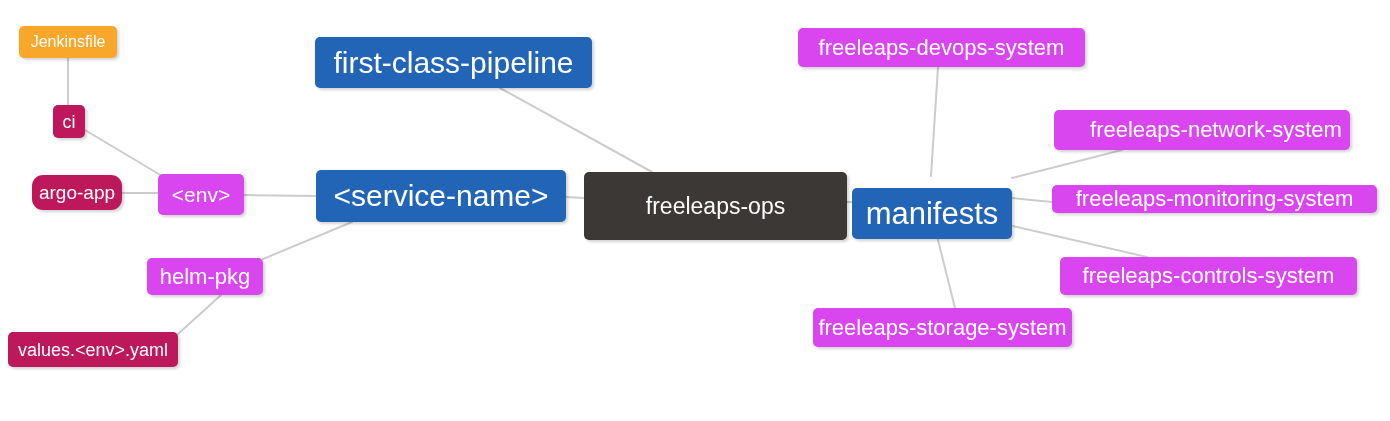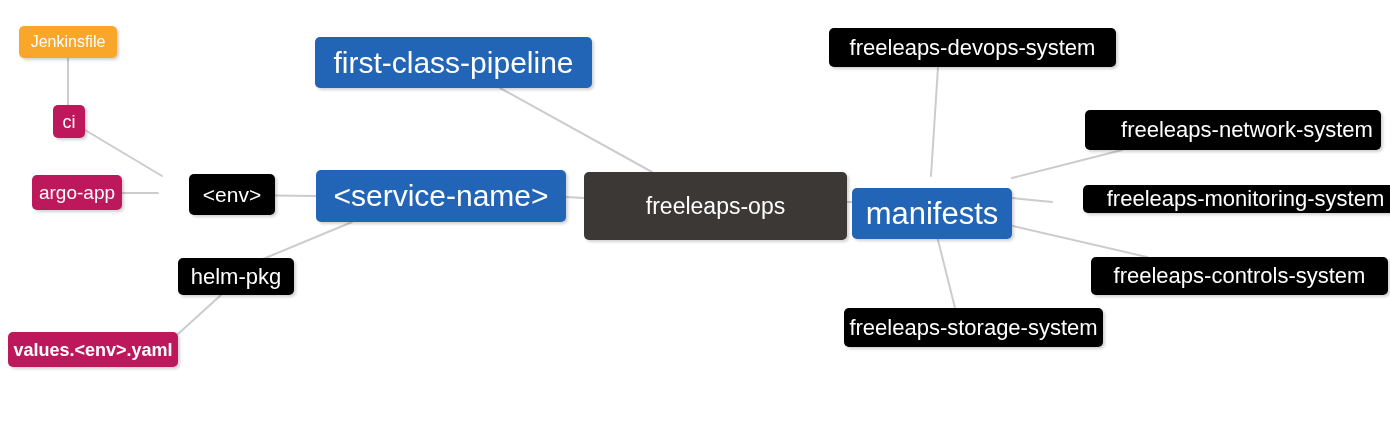--- a/index.html
+++ b/index.html
@@ -36,34 +36,34 @@
     border-radius: 5px;
     box-shadow: 2px 2px 3px rgba(0,0,0,0.18);
     white-space: nowrap;
     cursor: pointer;
     box-sizing: border-box;
     line-height: 1;
     user-select: none;
   }
   .c-orange { background: #f9a72b; }
   .c-red    { background: #be185d; }
-  .c-green  { background: #000000; margin-left: 31px; }
+  .c-green  { background: #d946ef; }
   .c-blue   { background: #2264b5; }
   .c-dark   { background: #3b3836; }
 
   .n-jenkinsfile { left: 19px;  top: 26px;  width: 98px;  height: 32px; font-size: 16px; }
   .n-ci          { left: 53px;  top: 105px; width: 32px;  height: 33px; font-size: 18px; }
-  .n-argo-app    { left: 32px;  top: 175px; width: 90px;  height: 35px; font-size: 19px; }
+  .n-argo-app    { left: 32px;  top: 175px; width: 90px;  height: 35px; font-size: 19px; border-radius: 11px; }
   .n-env         { left: 158px; top: 174px; width: 86px;  height: 41px; font-size: 21px; }
   .n-pipeline    { left: 315px; top: 37px;  width: 277px; height: 51px; font-size: 30px; }
   .n-service     { left: 316px; top: 170px; width: 250px; height: 52px; font-size: 30px; }
   .n-ops         { left: 584px; top: 172px; width: 263px; height: 68px; font-size: 23px; }
   .n-manifests   { left: 852px; top: 188px; width: 160px; height: 51px; font-size: 31px; }
   .n-helm        { left: 147px; top: 258px; width: 116px; height: 37px; font-size: 22px; }
-  .n-values      { left: 8px;   top: 332px; width: 170px; height: 35px; font-size: 18px; font-weight: bold; }
+  .n-values      { left: 8px;   top: 332px; width: 170px; height: 35px; font-size: 18px; }
   .n-devops      { left: 798px; top: 28px;  width: 287px; height: 39px; font-size: 22px; }
   .n-network     { left: 1054px;top: 110px; width: 296px; height: 40px; font-size: 22px; padding-left: 28px; }
   .n-monitoring  { left: 1052px;top: 185px; width: 325px; height: 28px; font-size: 22px; }
   .n-controls    { left: 1060px;top: 257px; width: 297px; height: 38px; font-size: 22px; text-align: center; }
   .n-storage     { left: 813px; top: 308px; width: 259px; height: 39px; font-size: 22px; }
 </style>
 </head>
 <body>
 
 <div class="stage">

